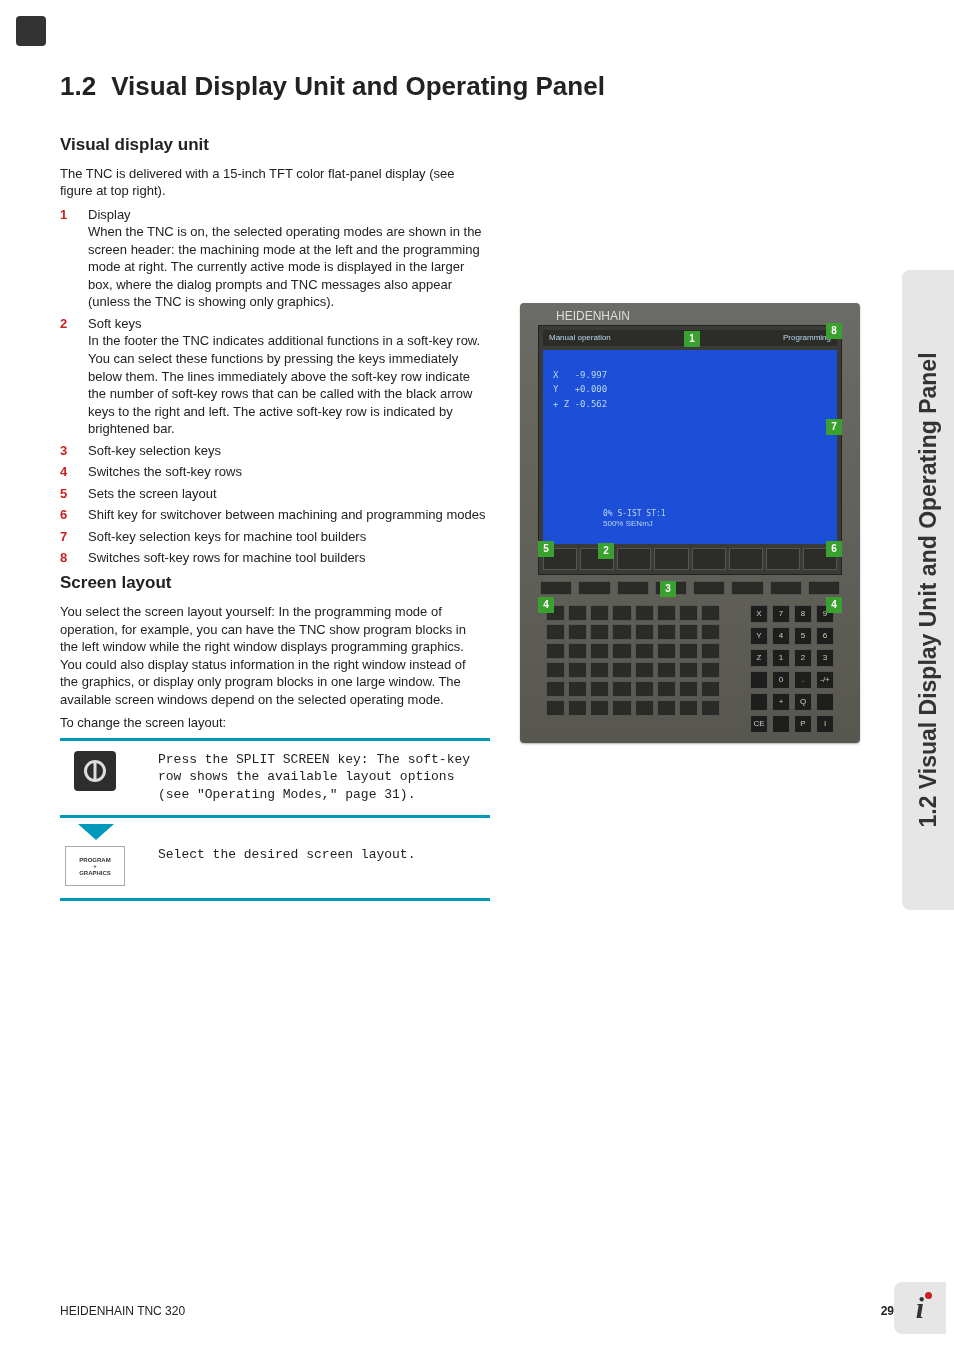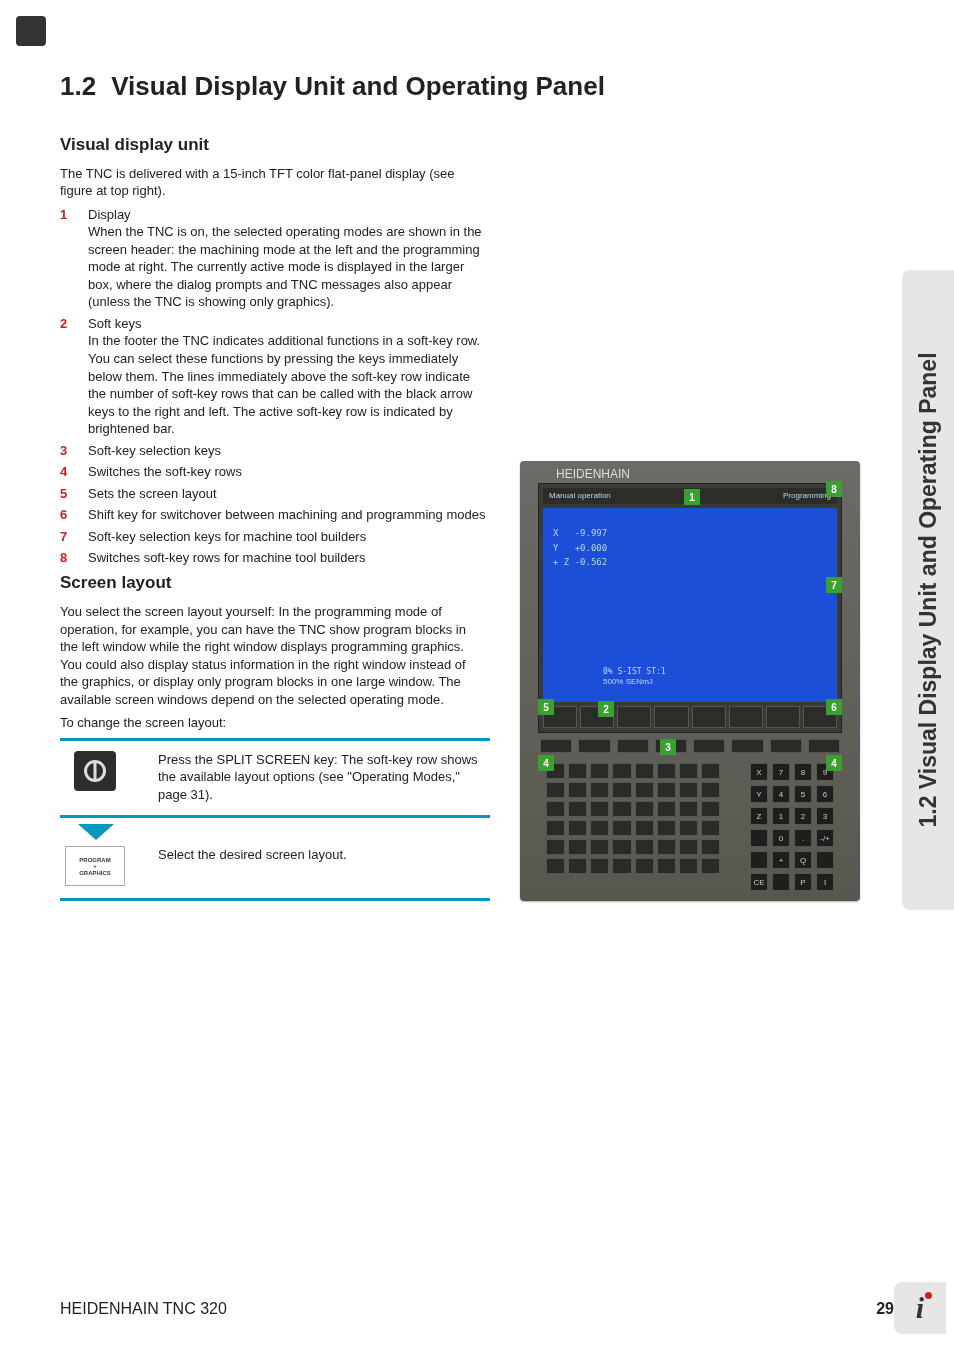--- a/index.html
+++ b/index.html
@@ -64,21 +64,21 @@
 
   .num-list { margin: 4px 0 6px 0; }
   .num-item { display:flex; gap:14px; font-size:13px; line-height:1.35; max-width:430px; margin-bottom:4px;}
   .num-item .n { color:#cc2020; font-weight:bold; min-width:14px; }
   .num-item .c { flex:1; }
   .num-item .sub { display:block; }
 
   .two-col {
     display:flex;
     gap: 20px;
-    align-items:flex-end;
+    align-items:center;
   }
   .left-col { width: 430px; }
   .right-col { flex:1; position:relative; padding-top:20px;}
 
   
   .figure {
     width: 340px;
     height: 440px;
     background: linear-gradient(#6b6b67,#58574f);
     border-radius:4px;
@@ -113,26 +113,26 @@
   .c5{ left:18px; top:238px;} .c6{ right:18px; top:238px;}
   .c7{ right:18px; top:116px;} .c8{ right:18px; top:20px;}
 
   
   .step-row { display:flex; align-items:flex-start; gap:28px; padding:10px 0; max-width:440px;}
   .step-icon { width:70px; min-width:70px; display:flex; align-items:center; justify-content:center; }
   .split-key { width:42px; height:40px; background:#2d2d2d; border-radius:4px; display:flex; align-items:center; justify-content:center;}
   .split-key .circ{ width:22px; height:22px; border:3px solid #ddd; border-radius:50%; position:relative;}
   .split-key .circ::after{ content:""; position:absolute; left:50%; top:-2px; bottom:-2px; width:3px; background:#ddd; transform:translateX(-50%);}
   .prog-key { width:60px; height:40px; background:#fff; border:1px solid #aaa; display:flex; align-items:center; justify-content:center; font-size:6px; text-align:center; line-height:1.1; color:#333; font-weight:bold;}
-  .step-text { font-size:13px; line-height:1.35; flex:1; }
+  .step-text { font-size:13px; line-height:1.35; flex:1;font-family:Liberation Mono, monospace; }
   .tri-down { width:0;height:0;border-left:18px solid transparent;border-right:18px solid transparent;border-top:16px solid #0099bb; margin-bottom:6px;}
   .divider-teal { height:3px; background:#0099bb; max-width:440px; margin:2px 0 0 0;}
 
   
-  .page-footer { position:absolute; left:60px; right:60px; bottom:30px; display:flex; justify-content:space-between; align-items:flex-end; font-size:16px;}
+  .page-footer { position:absolute; left:60px; right:60px; bottom:30px; display:flex; justify-content:space-between; align-items:flex-end; font-size:12px;}
   .info-badge { position:absolute; right:8px; bottom:14px; width:52px; height:52px; background:#e6e6e6; border-top-left-radius:8px; border-bottom-left-radius:8px; display:flex; align-items:center; justify-content:center;}
   .info-i { font-family:Georgia,serif; font-weight:bold; font-size:30px; color:#333; font-style:italic;}
   .info-dot{ position:absolute; width:7px;height:7px; background:#cc2020; border-radius:50%; top:10px; right:14px;}
   .pagenum{ font-weight:bold; }
   .leaf-icon { position:absolute; left:16px; top:16px; width:30px;height:30px; background:#333; border-radius:4px;}
 </style>
 </head>
 <body>
 
 <div class="leaf-icon"></div>

